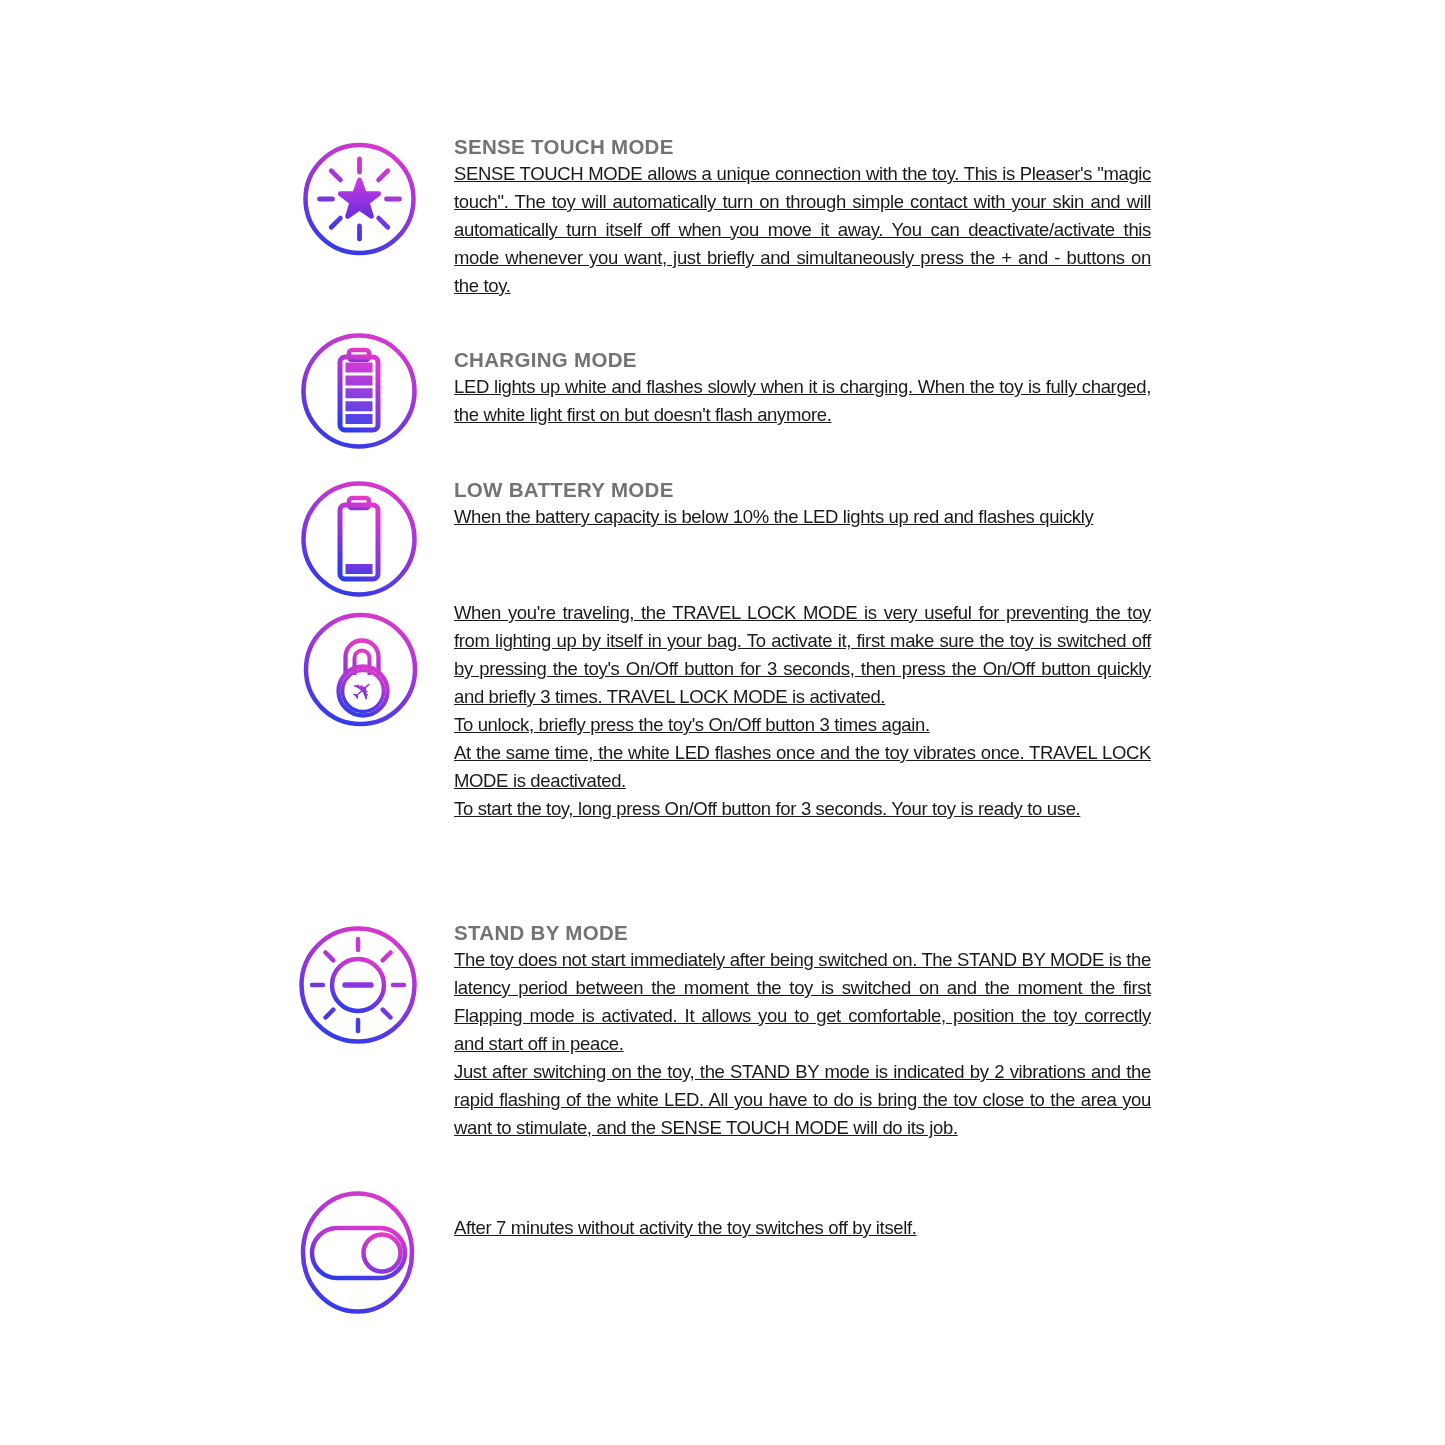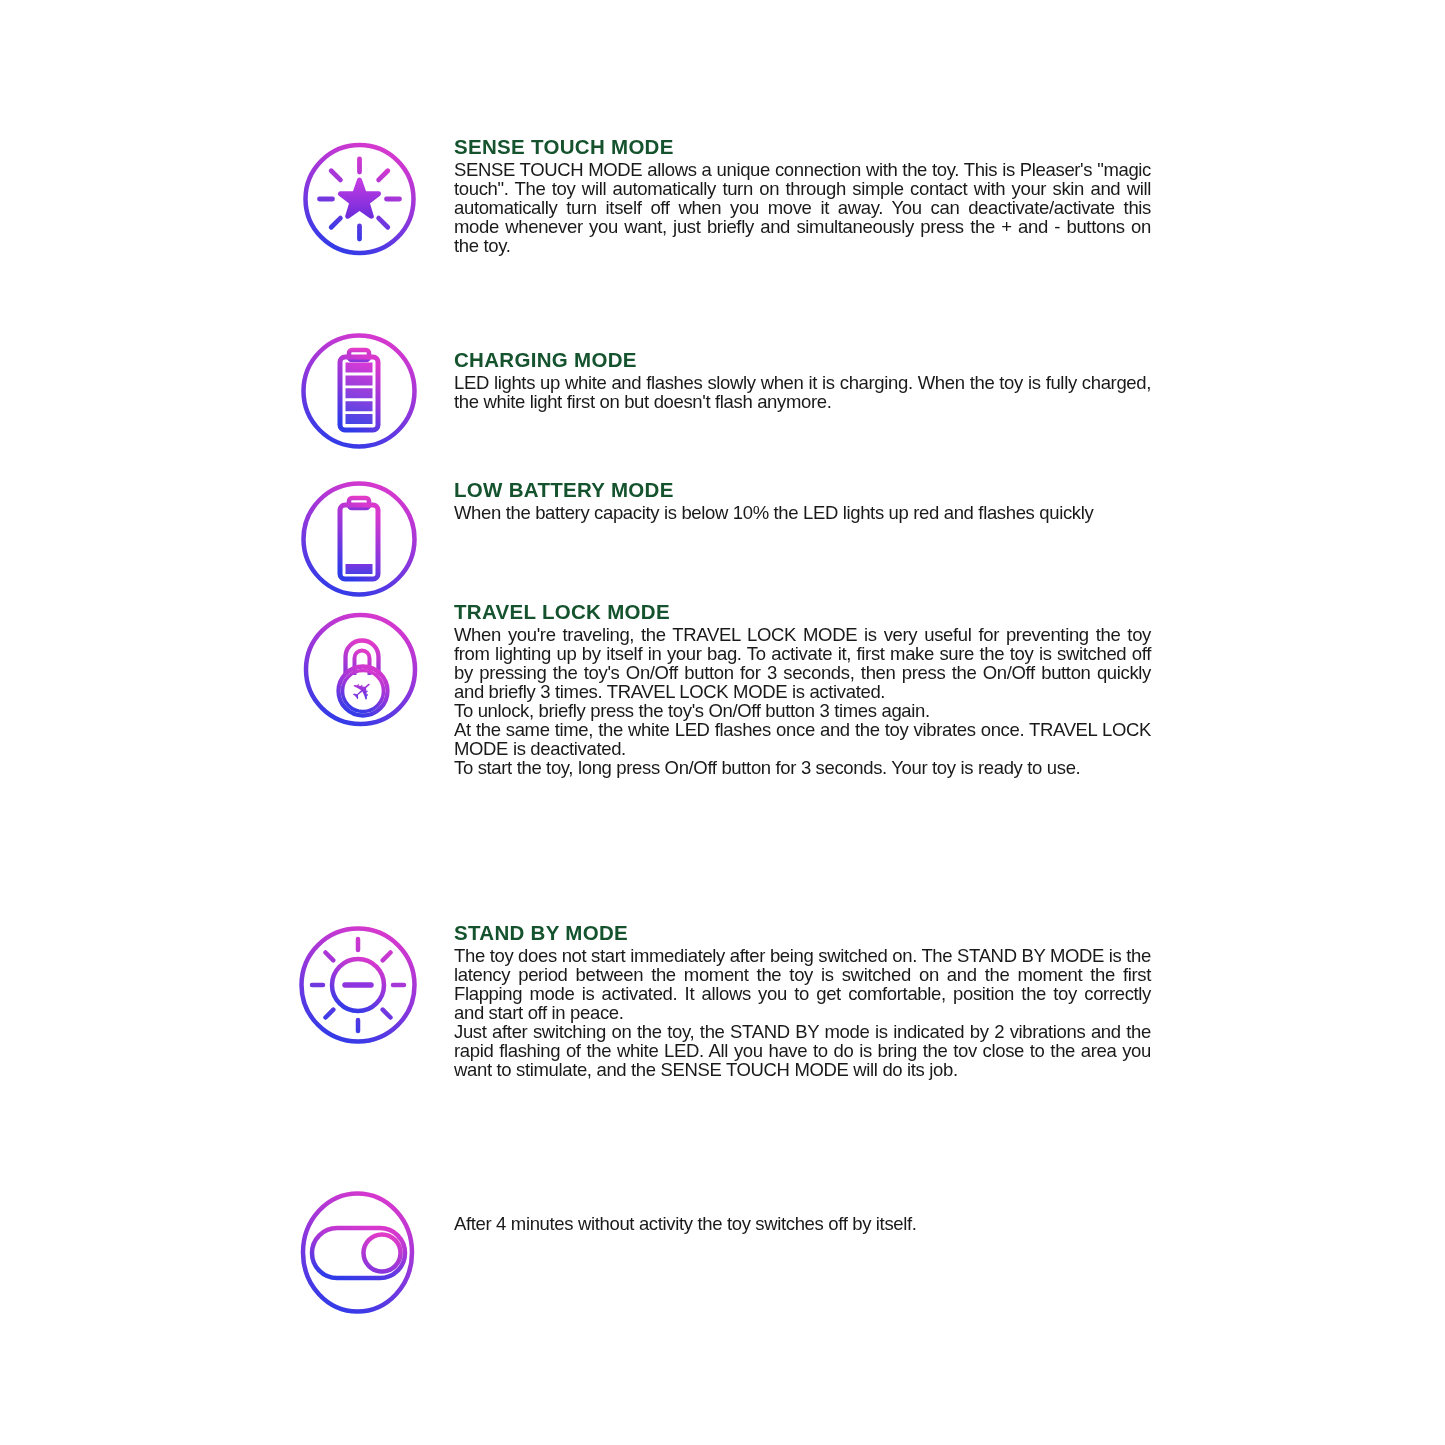--- a/index.html
+++ b/index.html
@@ -15,29 +15,30 @@
     position:absolute;
     left:454px;width:697px;
     color:#1a1a1a;
   }
   .text-block h3{
     margin:0;
     font-size:20.5px;
     line-height:26px;
     font-weight:bold;
     letter-spacing:0.3px;
-    color:#14532d;
+    color:#737373;
   }
   .text-block p{
     margin:0;
     font-size:18.5px;
-    line-height:19px;
+    line-height:28px;
     letter-spacing:-0.35px;
     text-align:justify;
     text-justify:inter-word;
+    text-decoration:underline;
   }
   svg{display:block;}
 </style>
 </head>
 <body>
 
 <svg width="0" height="0" style="position:absolute" aria-hidden="true">
   <defs>
     <linearGradient id="strokeGrad" x1="70%" y1="0%" x2="30%" y2="100%">
       <stop offset="0%" stop-color="#d938cd"></stop>
@@ -107,21 +108,20 @@
     <svg width="119" height="117" viewBox="0 0 119 117">
       <circle cx="59.5" cy="58.5" r="54.5" fill="none" stroke="url(#strokeGrad)" stroke-width="4.5"></circle>
       <path d="M44.5,64 V46 A16.5,16.5 0 0 1 77.5,46 V64" fill="none" stroke="url(#pinkGrad)" stroke-width="4.3"></path>
       <path d="M53.5,64 V47 A7.5,7.5 0 0 1 68.5,47 V64" fill="none" stroke="url(#pinkGrad)" stroke-width="4"></path>
       <circle cx="62" cy="80" r="24.5" fill="none" stroke="url(#strokeGrad)" stroke-width="4.3"></circle>
       <circle cx="62" cy="80" r="20.5" fill="none" stroke="url(#strokeGrad)" stroke-width="3.6"></circle>
       <text x="62" y="80" transform="rotate(-42 62 80)" text-anchor="middle" dy="9" font-family="'DejaVu Sans', sans-serif" font-size="27" fill="url(#strokeGrad)">✈</text>
     </svg>
   </div>
   <div class="text-block" style="top:599px;">
-    <h3>TRAVEL LOCK MODE</h3>
     <p>When you're traveling, the TRAVEL LOCK MODE is very useful for preventing the toy from lighting up by itself in your bag. To activate it, first make sure the toy is switched off by pressing the toy's On/Off button for 3 seconds, then press the On/Off button quickly and briefly 3 times. TRAVEL LOCK MODE is activated.</p>
     <p>To unlock, briefly press the toy's On/Off button 3 times again.</p>
     <p>At the same time, the white LED flashes once and the toy vibrates once. TRAVEL LOCK MODE is deactivated.</p>
     <p>To start the toy, long press On/Off button for 3 seconds. Your toy is ready to use.</p>
   </div>
 
   <div class="icon-wrap" style="left:297px;top:924px;">
     <svg width="122" height="122" viewBox="0 0 122 122">
       <circle cx="61" cy="61" r="56.5" fill="none" stroke="url(#strokeGrad)" stroke-width="4.5"></circle>
       <circle cx="61" cy="61" r="26" fill="none" stroke="url(#strokeGrad)" stroke-width="4.5"></circle>
@@ -136,16 +136,16 @@
   </div>
 
   <div class="icon-wrap" style="left:299px;top:1191px;">
     <svg width="117" height="123" viewBox="0 0 117 123">
       <ellipse cx="58.5" cy="61.5" rx="54.5" ry="59" fill="none" stroke="url(#strokeGrad)" stroke-width="4.5"></ellipse>
       <rect x="13" y="37" width="93" height="50" rx="25" fill="none" stroke="url(#strokeGrad)" stroke-width="4.5"></rect>
       <circle cx="83" cy="62" r="18.5" fill="none" stroke="url(#pinkGrad)" stroke-width="4.5"></circle>
     </svg>
   </div>
   <div class="text-block" style="top:1214px;">
-    <p>After 4 minutes without activity the toy switches off by itself.</p>
+    <p>After 7 minutes without activity the toy switches off by itself.</p>
   </div>
 
 </div>
 
 </body></html>

